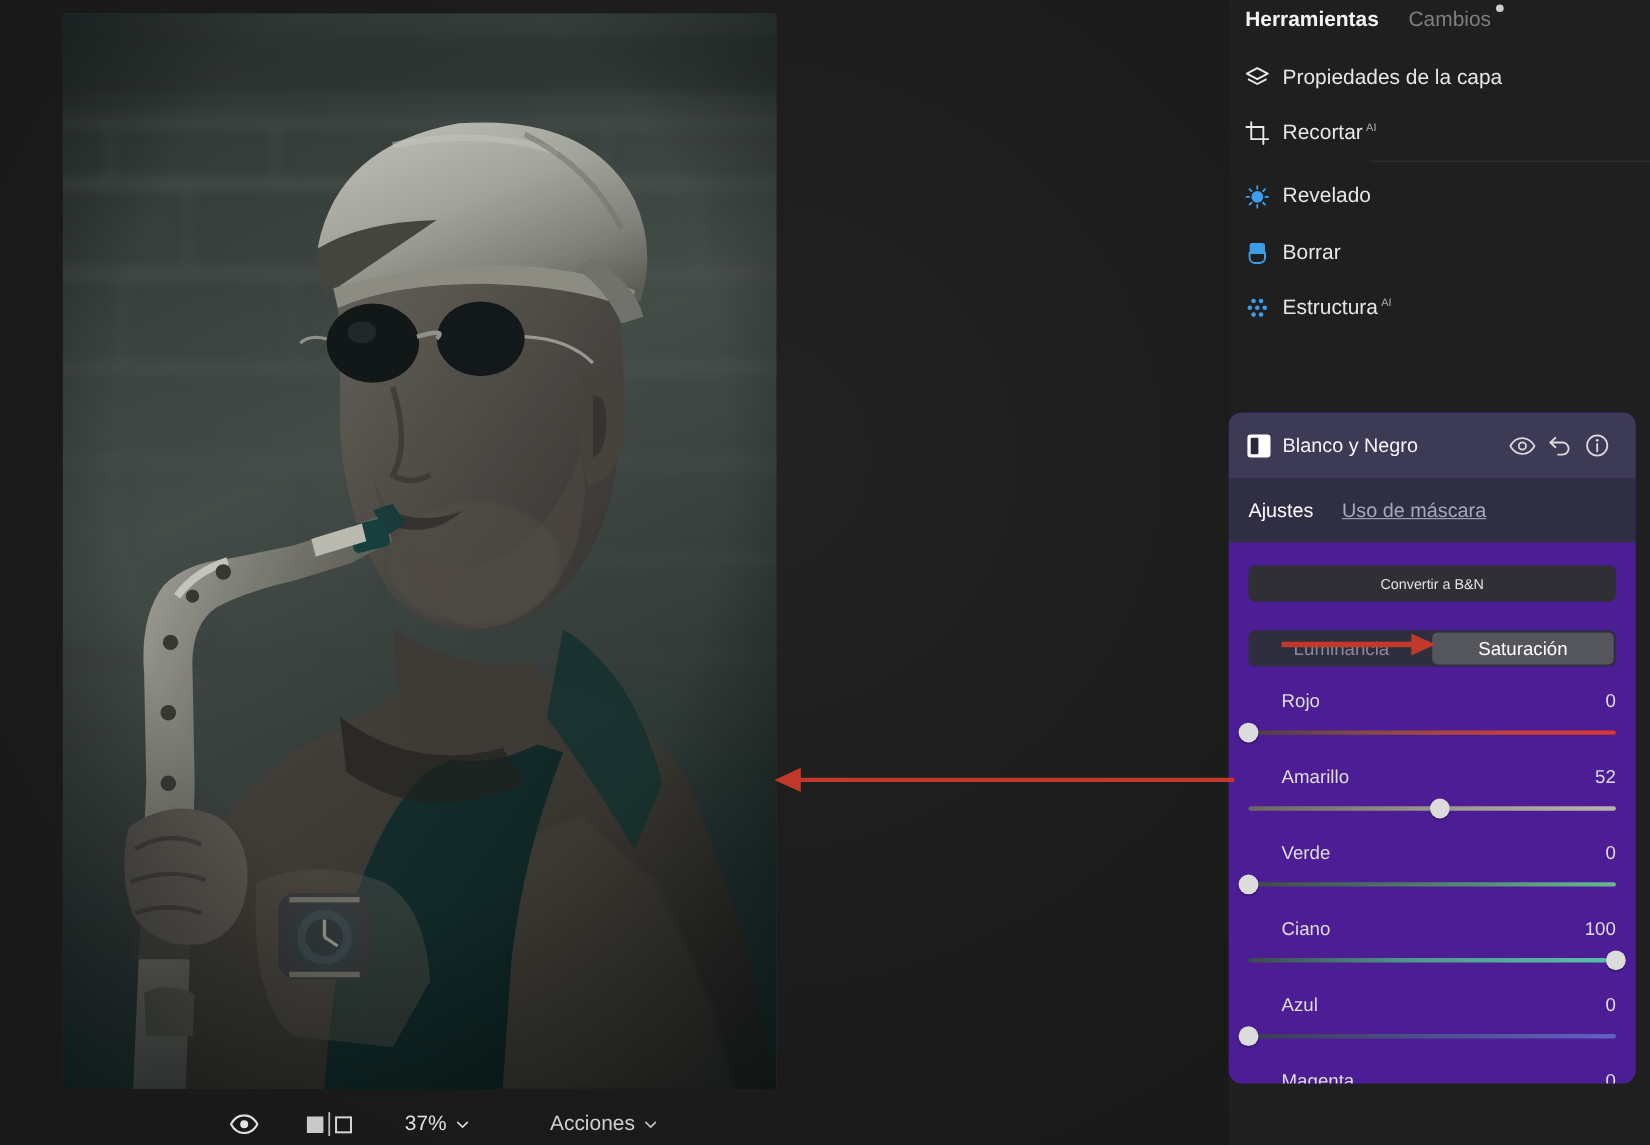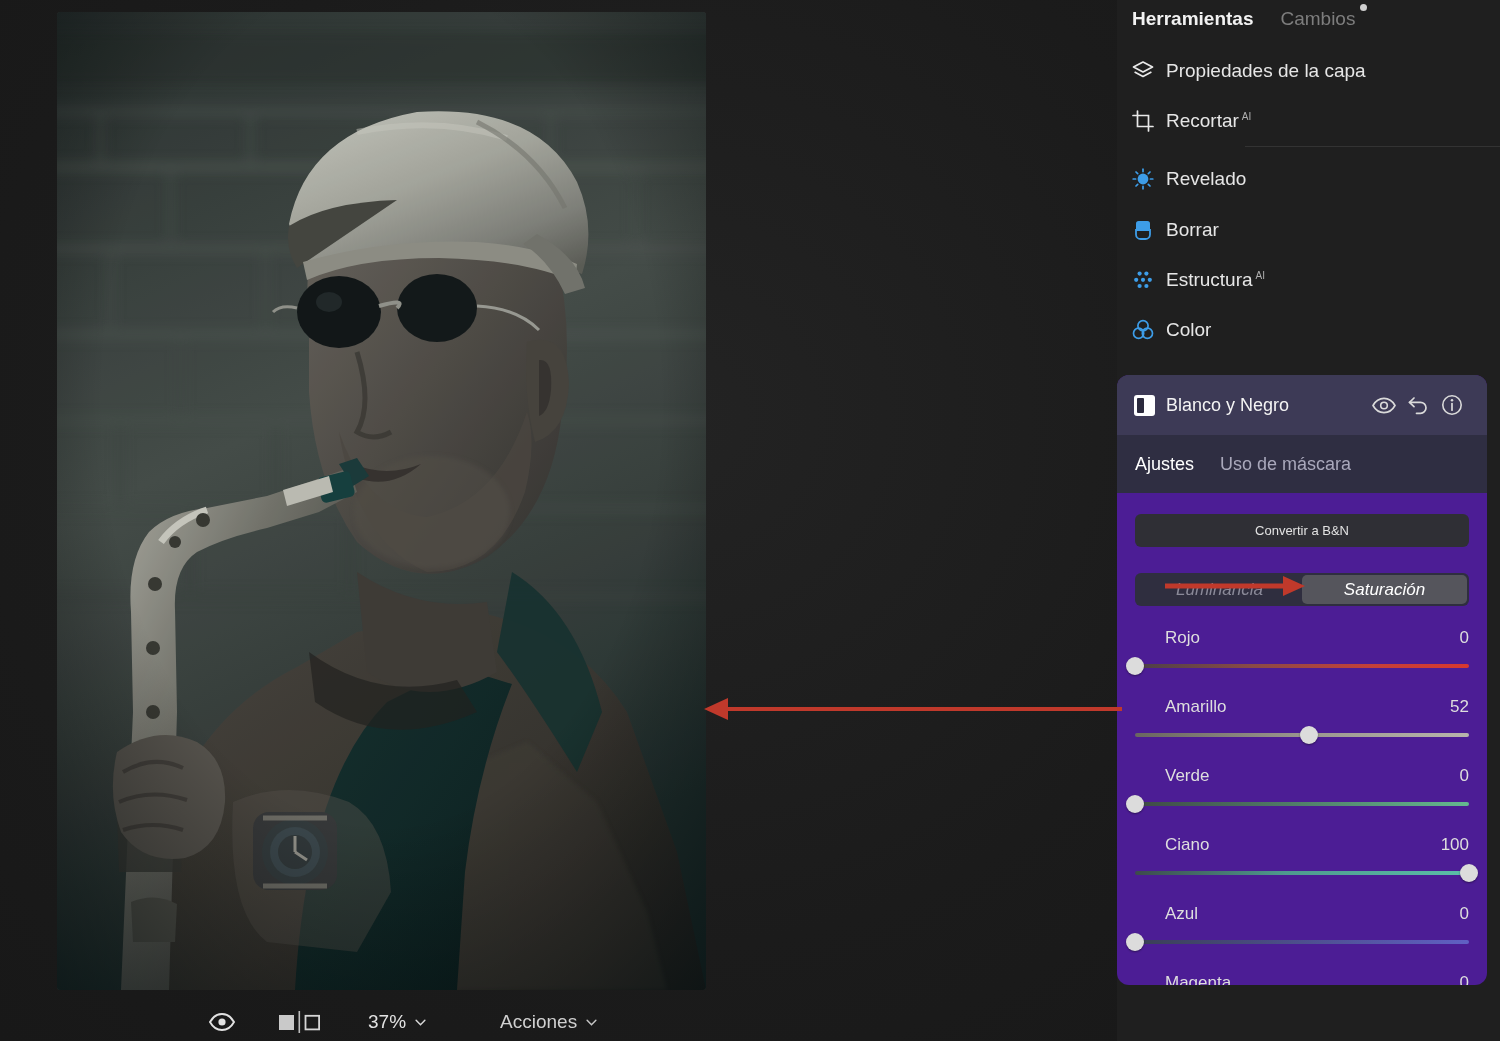--- a/index.html
+++ b/index.html
@@ -107,37 +107,37 @@
     width: 34px; height: 34px; display: flex; align-items: center;
     justify-content: center; cursor: pointer; color: #d9d9d9; flex: none;
   }
 
   #bn-tabs {
     height: 58px; background: #2f2e42; display: flex; align-items: center;
     padding-left: 18px; gap: 26px;
   }
   .bn-tab { font-size: 18px; cursor: pointer; white-space: nowrap; }
   .bn-tab.active { color: #ffffff; }
-  .bn-tab.inactive { color: #a9a8bb; }
+  .bn-tab.inactive { color: #a9a8bb; text-decoration: underline; }
 
   #bn-body { padding: 21px 18px 0 18px; position: relative; }
 
   #convert-btn {
     width: 100%; height: 33px; border-radius: 6px; background: #2f2f35;
     color: #e3e3e3; font-size: 13px; border: none; cursor: pointer;
     font-family: "Liberation Sans", sans-serif;
   }
 
   #segmented {
     margin-top: 26px; width: 100%; height: 33px; border-radius: 6px;
     background: #2f2e3f; display: flex; padding: 2px; position: relative;
   }
   .seg {
     flex: 1; display: flex; align-items: center; justify-content: center;
-    font-size: 17px; border-radius: 5px; cursor: pointer; font-style: italic;
+    font-size: 17px; border-radius: 5px; cursor: pointer;
   }
   .seg.inactive { color: #8a8998; }
   .seg.active { background: #55555c; color: #ffffff; }
 
   .slider-block { margin-top: 22px; }
   .slider-head {
     display: flex; justify-content: space-between; align-items: baseline;
     margin-bottom: 9px;
     margin-left: 30px;
   }
@@ -445,32 +445,20 @@
               <circle cx="14.4" cy="17" r="2.1"></circle>
           </g>
         </svg>
       </span>
       <span class="tool-label">
         <span>Estructura</span>
         <span class="ai-sup">AI</span>
       </span>
     </div>
 
-    <div class="tool-row" style="top:313px">
-      <span class="tool-icon">
-        <svg width="22" height="22" viewBox="0 0 22 22" fill="none">
-          <circle cx="11" cy="6.8" r="5.1" stroke="#3d9de8" stroke-width="1.7"></circle>
-          <circle cx="6.6" cy="14.2" r="5.1" stroke="#3d9de8" stroke-width="1.7"></circle>
-          <circle cx="15.4" cy="14.2" r="5.1" stroke="#3d9de8" stroke-width="1.7"></circle>
-        </svg>
-      </span>
-      <span class="tool-label">
-        <span>Color</span>
-      </span>
-    </div>
 
     <div id="bn-panel" style="left:0">
 
       <div id="bn-header">
         <div id="bn-title-wrap">
           <span id="bn-chip"></span>
           <span id="bn-title">Blanco y Negro</span>
         </div>
         <span class="hdr-icon">
           <svg width="24" height="17" viewBox="0 0 24 17" fill="none">

